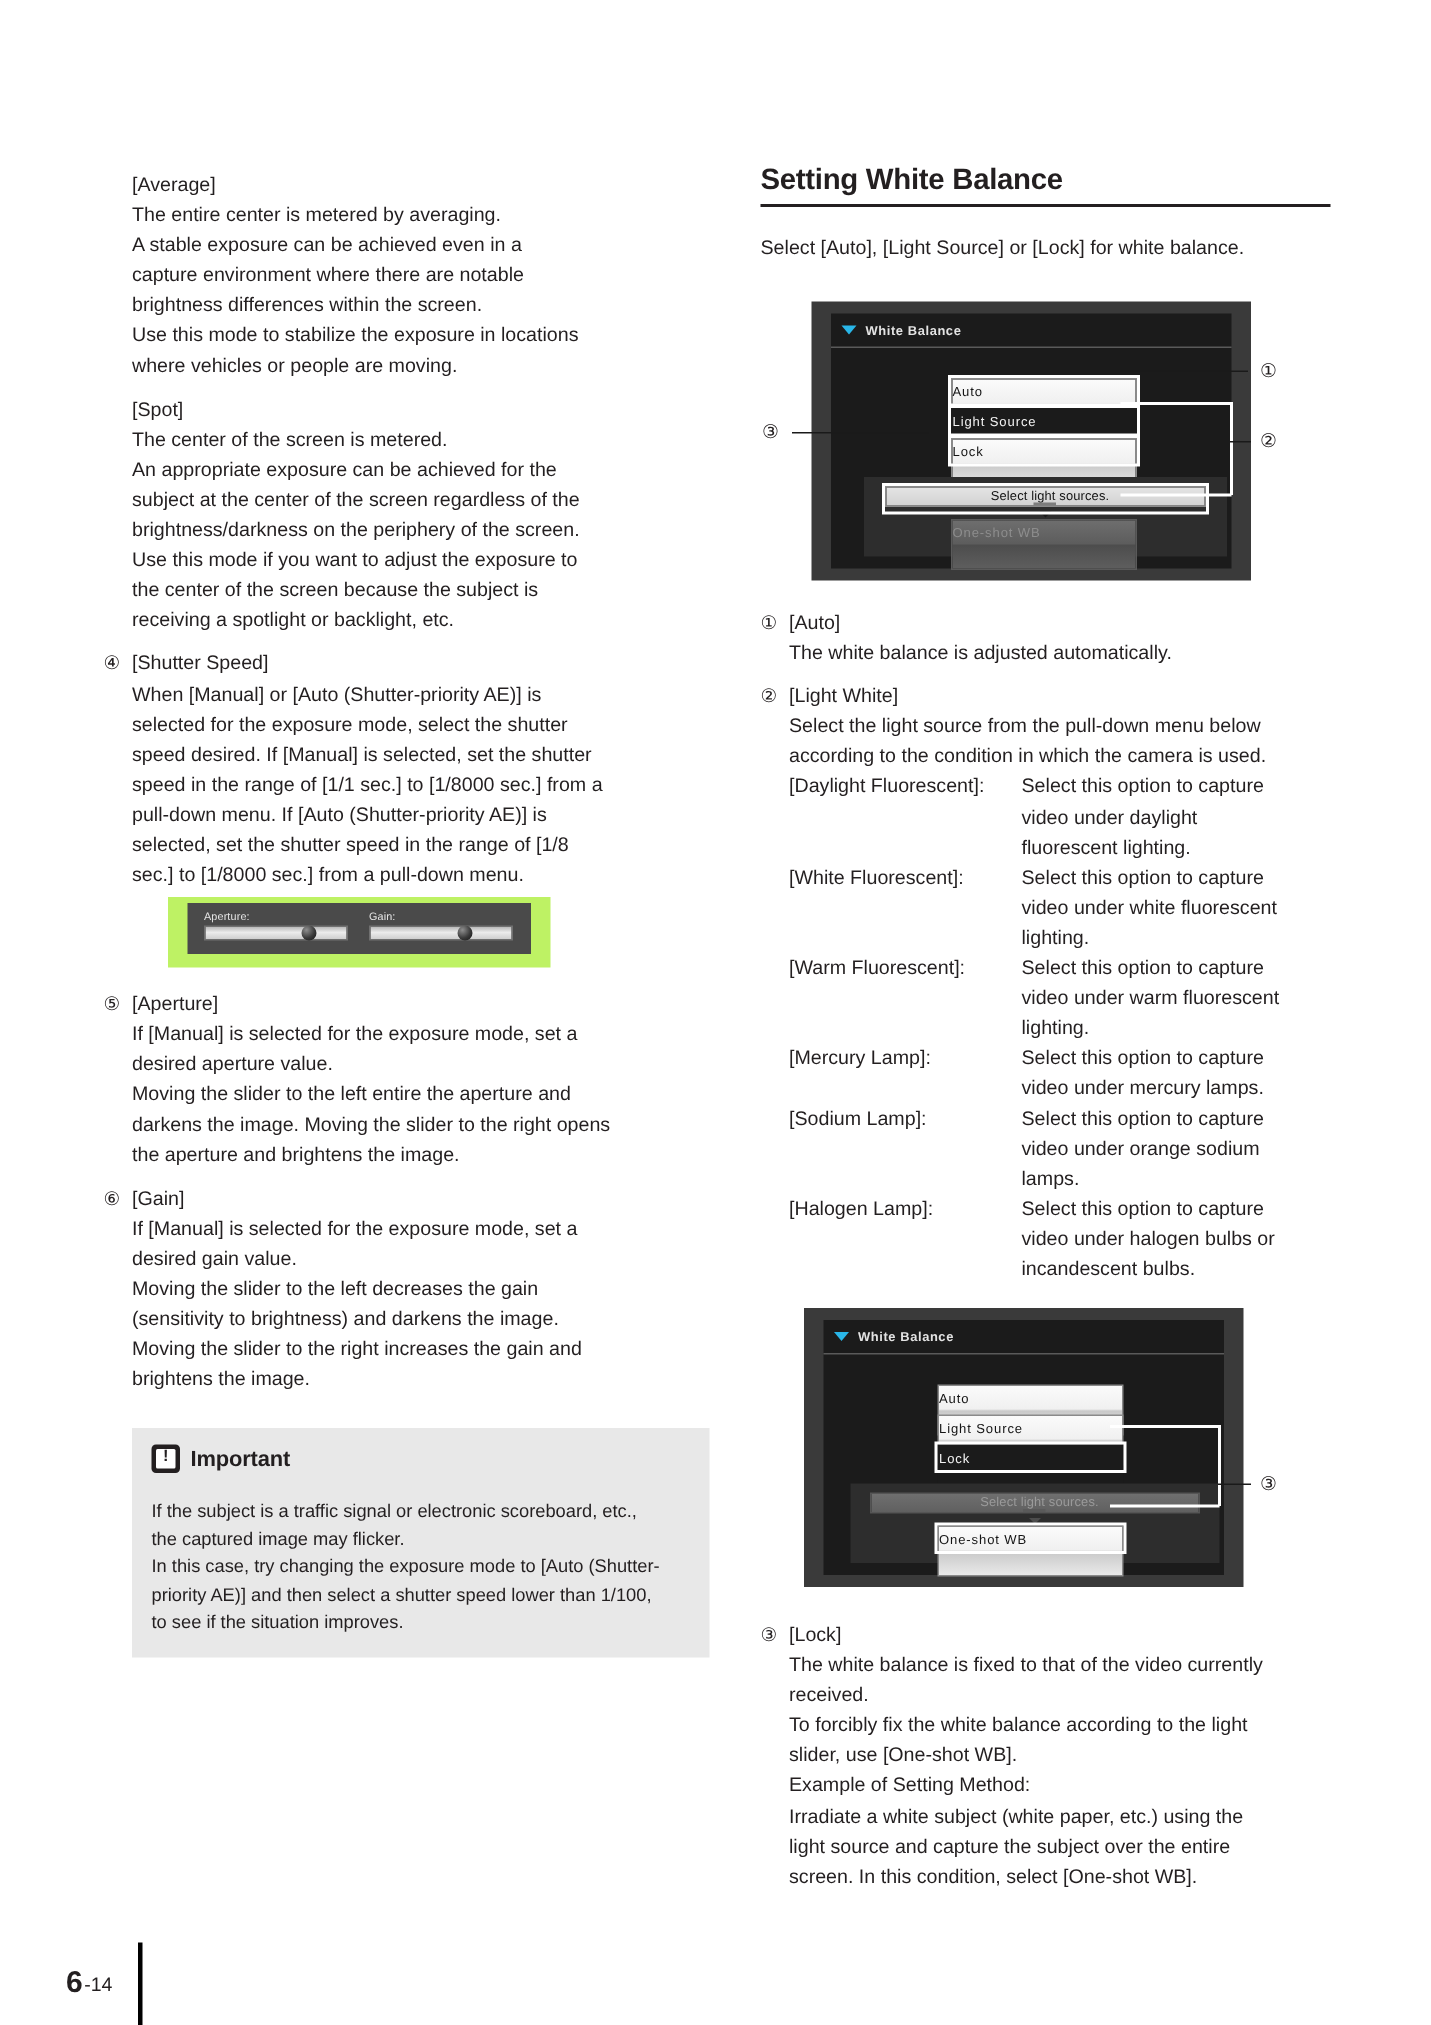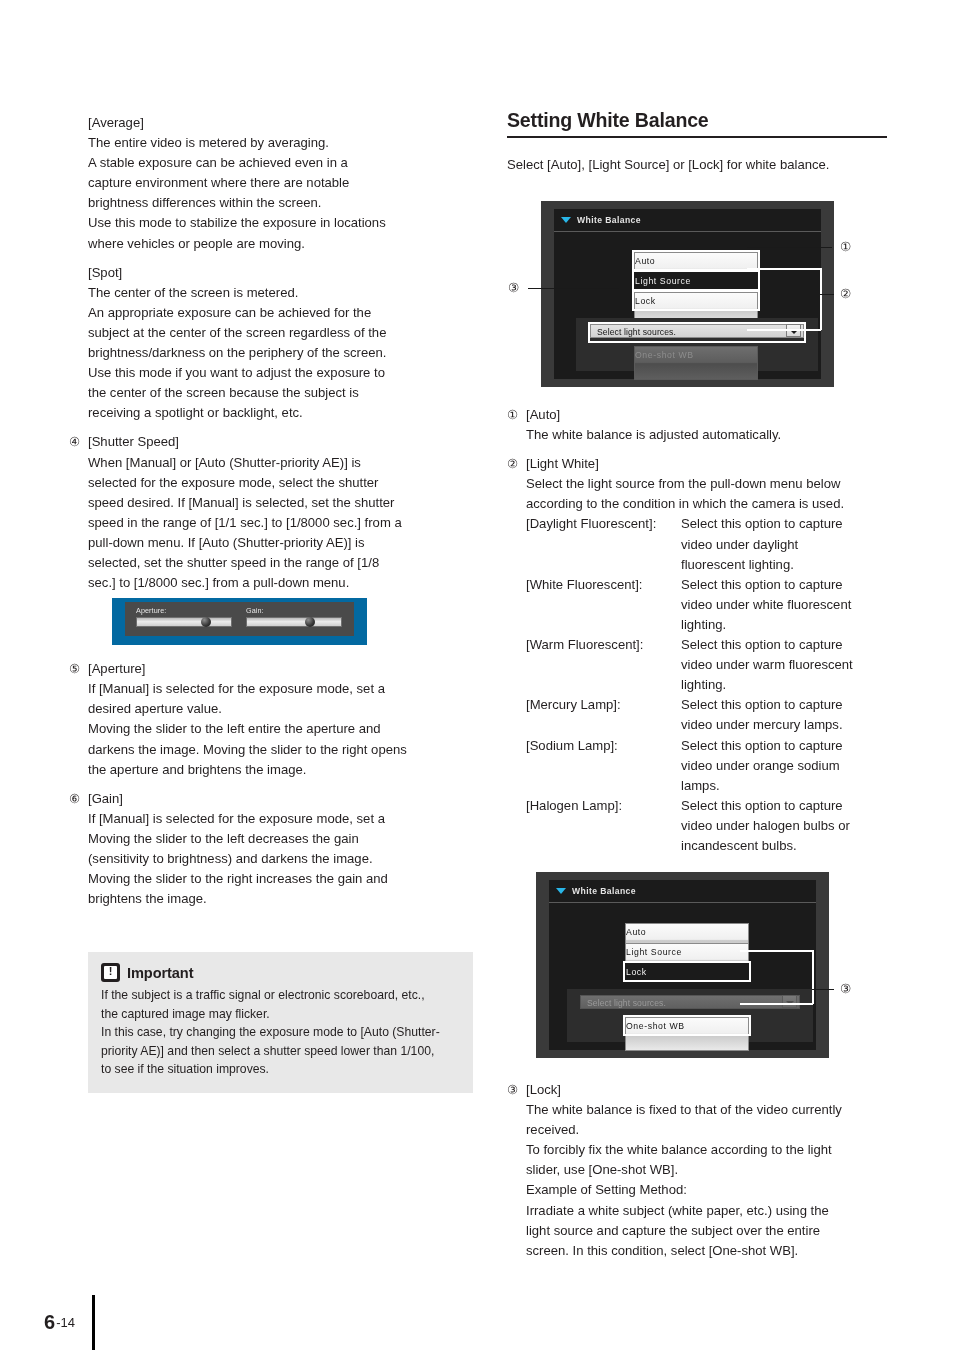--- a/index.html
+++ b/index.html
@@ -85,21 +85,21 @@
     top: 952px;
     width: 385px;
     background: #e8e8e8;
     padding: 11px 13px 14px 13px;
     box-sizing: border-box;
   }
   .imp-head {
     display: flex;
     align-items: center;
     gap: 7px;
-    margin-bottom: 4px;
+    margin-bottom: 16px;
   }
   .imp-icon {
     width: 19px;
     height: 19px;
     border-radius: 3px;
     background: #231f20;
     position: relative;
     flex: 0 0 auto;
   }
   .imp-icon .bk {
@@ -130,21 +130,21 @@
     line-height: 18.6px;
   }
 
   
   .ag-shot {
     position: absolute;
     left: 112px;
     top: 598px;
     width: 255px;
     height: 47px;
-    background: #0369a1;
+    background: #bef264;
     box-sizing: border-box;
     padding: 12px;
   }
   .ag-inner {
     position: absolute;
     left: 13px;
     top: 4px;
     right: 13px;
     height: 34px;
     background: #4a4a4a;
@@ -240,21 +240,22 @@
     position: absolute;
     background: #2d2d2d;
   }
   .wb-combo {
     position: absolute;
     height: 14px;
     background: linear-gradient(to bottom,#e4e4e4 0%,#d2d2d2 100%);
     border: 1px solid #8a8a8a;
     box-sizing: border-box;
     display: flex;
-    align-items: flex-end;
+    align-items: center;
+    flex-direction: column;
   }
   .wb-combo.off {
     background: linear-gradient(to bottom,#6f6f6f 0%,#606060 100%);
     border-color: #555;
   }
   .wb-combo-text {
     font-size: 8.6px;
     color: #141414;
     padding-left: 6px;
     letter-spacing: 0.1px;
@@ -341,21 +342,21 @@
 </style>
 </head>
 <body>
 
 <div class="page">
 
   <div class="col-left">
 
     <div>
       <div class="blk-label">[Average]</div>
-      <div class="para">The entire video is metered by averaging.</div>
+      <div class="para">The entire center is metered by averaging.</div>
       <div class="para">A stable exposure can be achieved even in a</div>
       <div class="para">capture environment where there are notable</div>
       <div class="para">brightness differences within the screen.</div>
       <div class="para">Use this mode to stabilize the exposure in locations</div>
       <div class="para">where vehicles or people are moving.</div>
     </div>
 
     <div class="gap-s"></div>
 
     <div>
@@ -394,20 +395,21 @@
       <div class="para">darkens the image. Moving the slider to the right opens</div>
       <div class="para">the aperture and brightens the image.</div>
     </div>
 
     <div class="gap-s"></div>
 
     <div class="num-item" style="margin-left:-19px;padding-left:19px;">
       <span class="circ">⑥</span>
       <div class="blk-label">[Gain]</div>
       <div class="para">If [Manual] is selected for the exposure mode, set a</div>
+      <div class="para">desired gain value.</div>
       <div class="para">Moving the slider to the left decreases the gain</div>
       <div class="para">(sensitivity to brightness) and darkens the image.</div>
       <div class="para">Moving the slider to the right increases the gain and</div>
       <div class="para">brightens the image.</div>
     </div>
   </div>
 
   <div class="ag-shot">
     <div class="ag-inner">
       <div class="ag-group">

